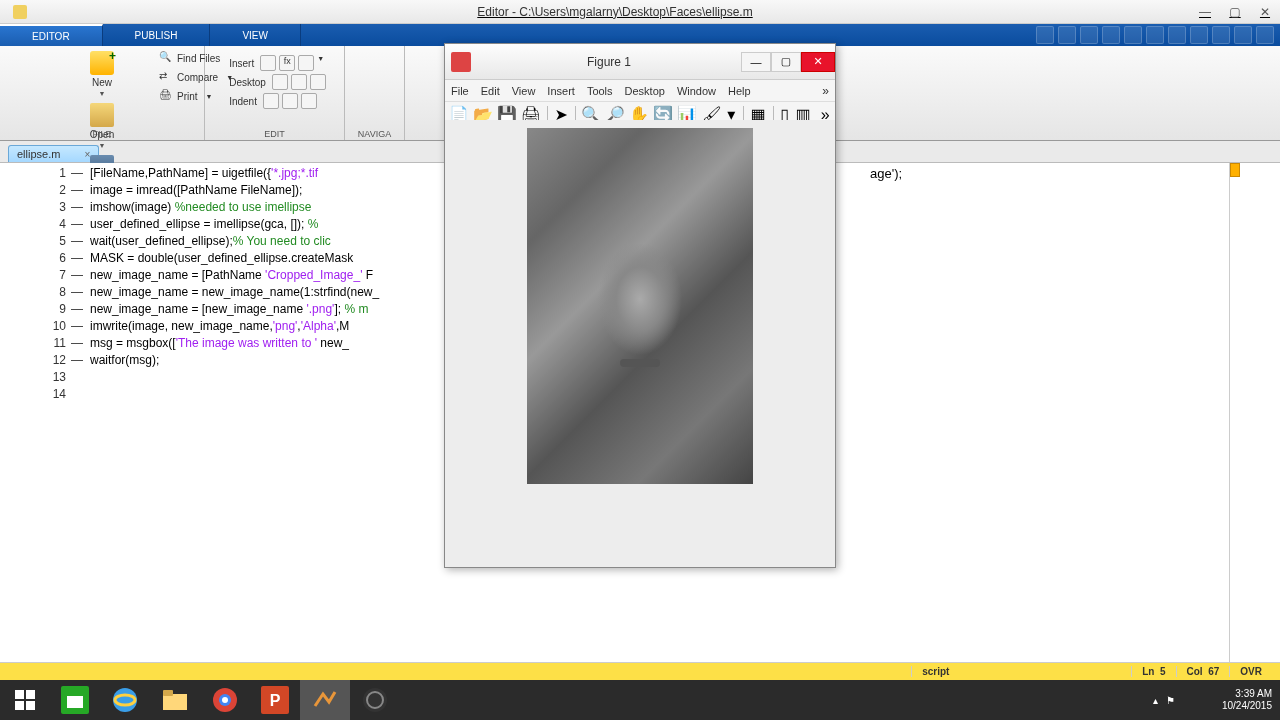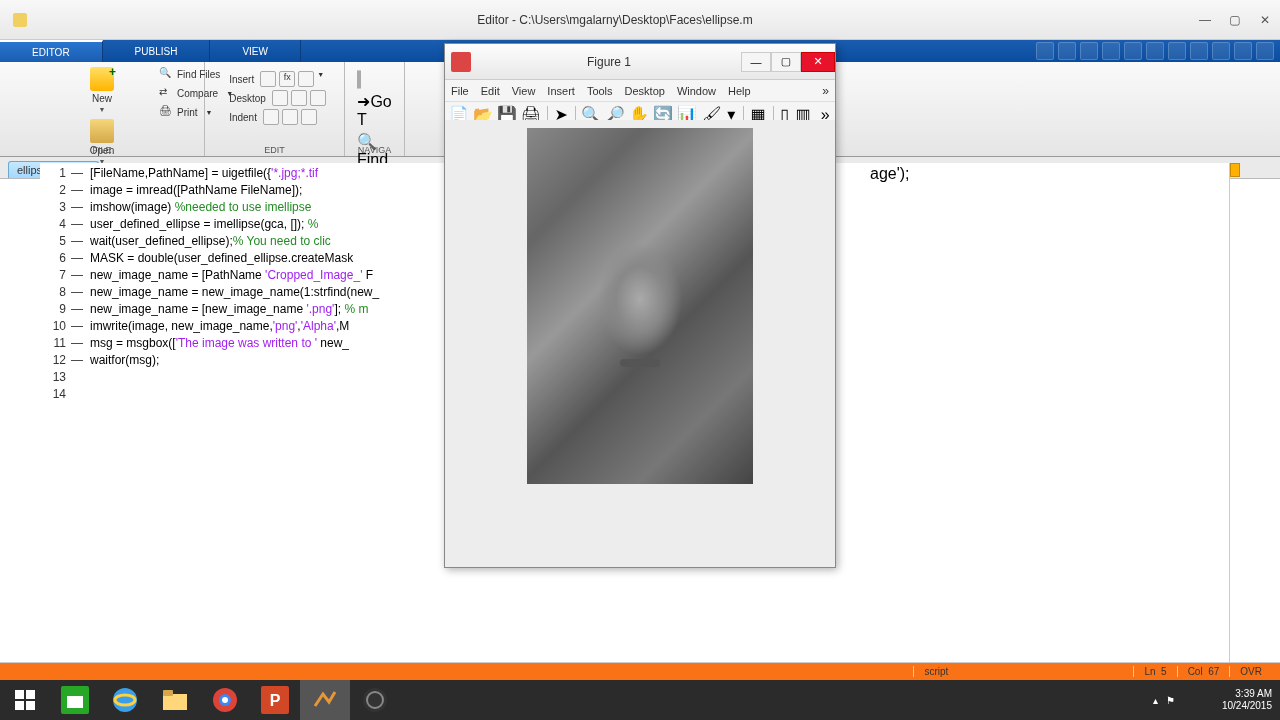--- a/index.html
+++ b/index.html
@@ -1,19 +1,19 @@
 <!DOCTYPE html>
 <html><head>
 <meta charset="utf-8">
 <style>
 * { margin: 0; padding: 0; box-sizing: border-box; font-family: Arial, sans-serif; }
 body { width: 1280px; height: 720px; background: #fff; overflow: hidden; position: relative; }
 
 
-.titlebar { height: 40px; background: linear-gradient(#f8f8f8, #e8e8e8); display: flex; align-items: center; border-bottom: 1px solid #ccc; }
+.titlebar { height: 24px; background: linear-gradient(#f8f8f8, #e8e8e8); display: flex; align-items: center; border-bottom: 1px solid #ccc; text-decoration: underline; }
 .titlebar .app-icon { width: 40px; height: 100%; display:flex; align-items:center; justify-content:center; }
 .titlebar .title { flex: 1; text-align: center; font-size: 12px; color: #333; }
 .titlebar .win-controls { display: flex; gap: 0; }
 .titlebar .win-btn { width: 30px; height: 20px; display: flex; align-items: center; justify-content: center; font-size: 12px; color: #555; }
 
 
 .tabstrip { height: 22px; background: linear-gradient(#1a5db0, #0a4c9e); display: flex; align-items: stretch; }
 .tabstrip .tab { padding: 0 32px; font-size: 10px; color: #fff; display: flex; align-items: center; border-right: 1px solid #0a3c7e; }
 .tabstrip .tab.active { background: linear-gradient(#2975d0, #1a5db0); border-top: 2px solid #fff; }
 .tabstrip .spacer { flex: 1; }
@@ -48,42 +48,42 @@
 .ftab { background: linear-gradient(#c5e8ff, #a5d8ff); border: 1px solid #6aa8d8; border-bottom: none; padding: 2px 8px; font-size: 11px; color: #333; border-radius: 3px 3px 0 0; display:flex; align-items:center; gap:24px; }
 .ftab .closex { font-size: 10px; color: #666; }
 
 
 .editor { position: absolute; top: 163px; left: 40px; right: 50px; bottom: 48px; background: #fff; display: flex; border-right:1px solid #ccc; }
 .gutter { width: 30px; background: #fff; text-align: right; padding-right: 4px; font-family: Consolas, monospace; font-size: 12px; color: #333; line-height: 17px; padding-top: 2px; }
 .gutter2 { width: 14px; font-family: Consolas, monospace; font-size: 12px; color: #333; line-height: 17px; padding-top: 2px; text-align:center; }
 .code { flex: 1; font-family: Consolas, monospace; font-size: 12px; color: #000; line-height: 17px; padding-top: 2px; padding-left: 6px; white-space: pre; }
 .code .s { color: #a020f0; }
 .code .c { color: #228b22; }
-.cutcode { position: absolute; left: 830px; top: 2px; font-family: Consolas, monospace; font-size: 16px; line-height: 17px; white-space: pre; }
+.cutcode { position: absolute; left: 830px; top: 2px; font-family: Consolas, monospace; font-size: 13px; line-height: 17px; white-space: pre; }
 .minimap { position:absolute; right: 40px; top: 163px; width: 10px; height: 14px; background: #ffb000; border:1px solid #cc8800; }
 
 
 .figwin { position: absolute; left: 444px; top: 43px; width: 392px; height: 525px; background: #f0f0f0; border: 1px solid #888; box-shadow: 2px 2px 8px rgba(0,0,0,0.3); }
 .figwin .ftb { height: 36px; background: linear-gradient(#fdfdfd, #e8e8e8); display: flex; align-items: center; border-bottom: 1px solid #ccc; }
 .figwin .ftb .ficon { width: 20px; height: 20px; margin: 0 6px; background: #d44; border-radius: 2px; }
 .figwin .ftb .ftitle { flex:1; text-align:center; font-size: 12px; color: #333; }
 .figwin .ftb .fwbtn { width: 30px; height: 20px; display:flex; align-items:center; justify-content:center; font-size:11px; border:1px solid #ccc; background:#f5f5f5; }
 .figwin .ftb .fwbtn.close { background: #e8132b; color:#fff; border-color:#c00; width:34px; }
 .figwin .fmenu { height: 22px; background: #f5f5f5; display: flex; align-items: center; padding: 0 6px; gap: 12px; font-size: 11px; color: #333; border-bottom: 1px solid #ddd; }
 .figwin .fmenu .expand { margin-left:auto; font-size:12px; }
 .figwin .ftool { height: 26px; background: #f5f5f5; display: flex; align-items: center; padding: 0 4px; gap: 4px; border-bottom: 1px solid #ccc; }
 .figwin .ftool .tb { width: 20px; height: 20px; border: 1px solid transparent; display:flex; align-items:center; justify-content:center; }
 .figwin .ftool .sep { width:1px; height:18px; background:#bbb; margin:0 2px; }
 .figwin .figarea { position: absolute; top: 76px; left: 0; right: 0; bottom: 0; background: #ededed; display:flex; align-items:flex-start; justify-content:center; padding-top:8px; }
 .figwin .photo { width: 226px; height: 356px; background: linear-gradient(135deg, #888 0%, #666 20%, #999 40%, #555 60%, #777 80%, #444 100%); position: relative; overflow:hidden; }
 .figwin .photo::before { content:''; position:absolute; left:50%; top:30%; width:120px; height:160px; transform:translateX(-50%); background: radial-gradient(ellipse 60px 80px at 50% 40%, #aaa 0%, #888 40%, transparent 70%); }
 .figwin .photo::after { content:''; position:absolute; left:50%; top:65%; width:40px; height:8px; transform:translateX(-50%); background:#555; border-radius:4px; }
 
 
-.status { position:absolute; bottom: 40px; left:0; right:0; height:18px; background:#f97316; border-top:1px solid #ccc; display:flex; align-items:center; font-size:10px; color:#333; padding:0 8px; }
+.status { position:absolute; bottom: 40px; left:0; right:0; height:18px; background:#fde047; border-top:1px solid #ccc; display:flex; align-items:center; font-size:10px; color:#333; padding:0 8px;font-weight:bold; }
 .status .sfill { flex:1; }
 .status .scell { padding:0 10px; border-left:1px solid #ccc; }
 .status .scell.wide { width:220px; }
 
 
 .taskbar { position:absolute; bottom:0; left:0; right:0; height:40px; background:#2b2b2b; display:flex; align-items:center; }
 .taskbar .tbtn { width:50px; height:40px; display:flex; align-items:center; justify-content:center; }
 .taskbar .tray { margin-left:auto; display:flex; align-items:center; gap:8px; padding-right:8px; color:#fff; font-size:10px; }
 .taskbar .tray .clock { text-align:right; line-height:1.2;margin-left:39px; }
 
@@ -192,25 +192,20 @@
             <span class="minibtn"></span>
             <span class="minibtn"></span>
             <span class="minibtn"></span>
           </span>
       </div>
     </div>
     <div class="gtitle" style="width:140px">EDIT</div>
   </div>
 
   <div class="rgroup navgroup">
-    <div class="rows">
-      <div class="row"><span class="minibtn"></span><span class="minibtn"></span></div>
-      <div class="row"><span class="sicon">➜</span><span>Go T</span></div>
-      <div class="row"><span class="sicon">🔍</span><span>Find</span></div>
-    </div>
     <div class="gtitle" style="width:60px">NAVIGA</div>
   </div>
 </div>
 
 <div class="filetabs">
   <div class="ftab">
     <span>ellipse.m</span>
     <span class="closex">×</span>
   </div>
 </div>

